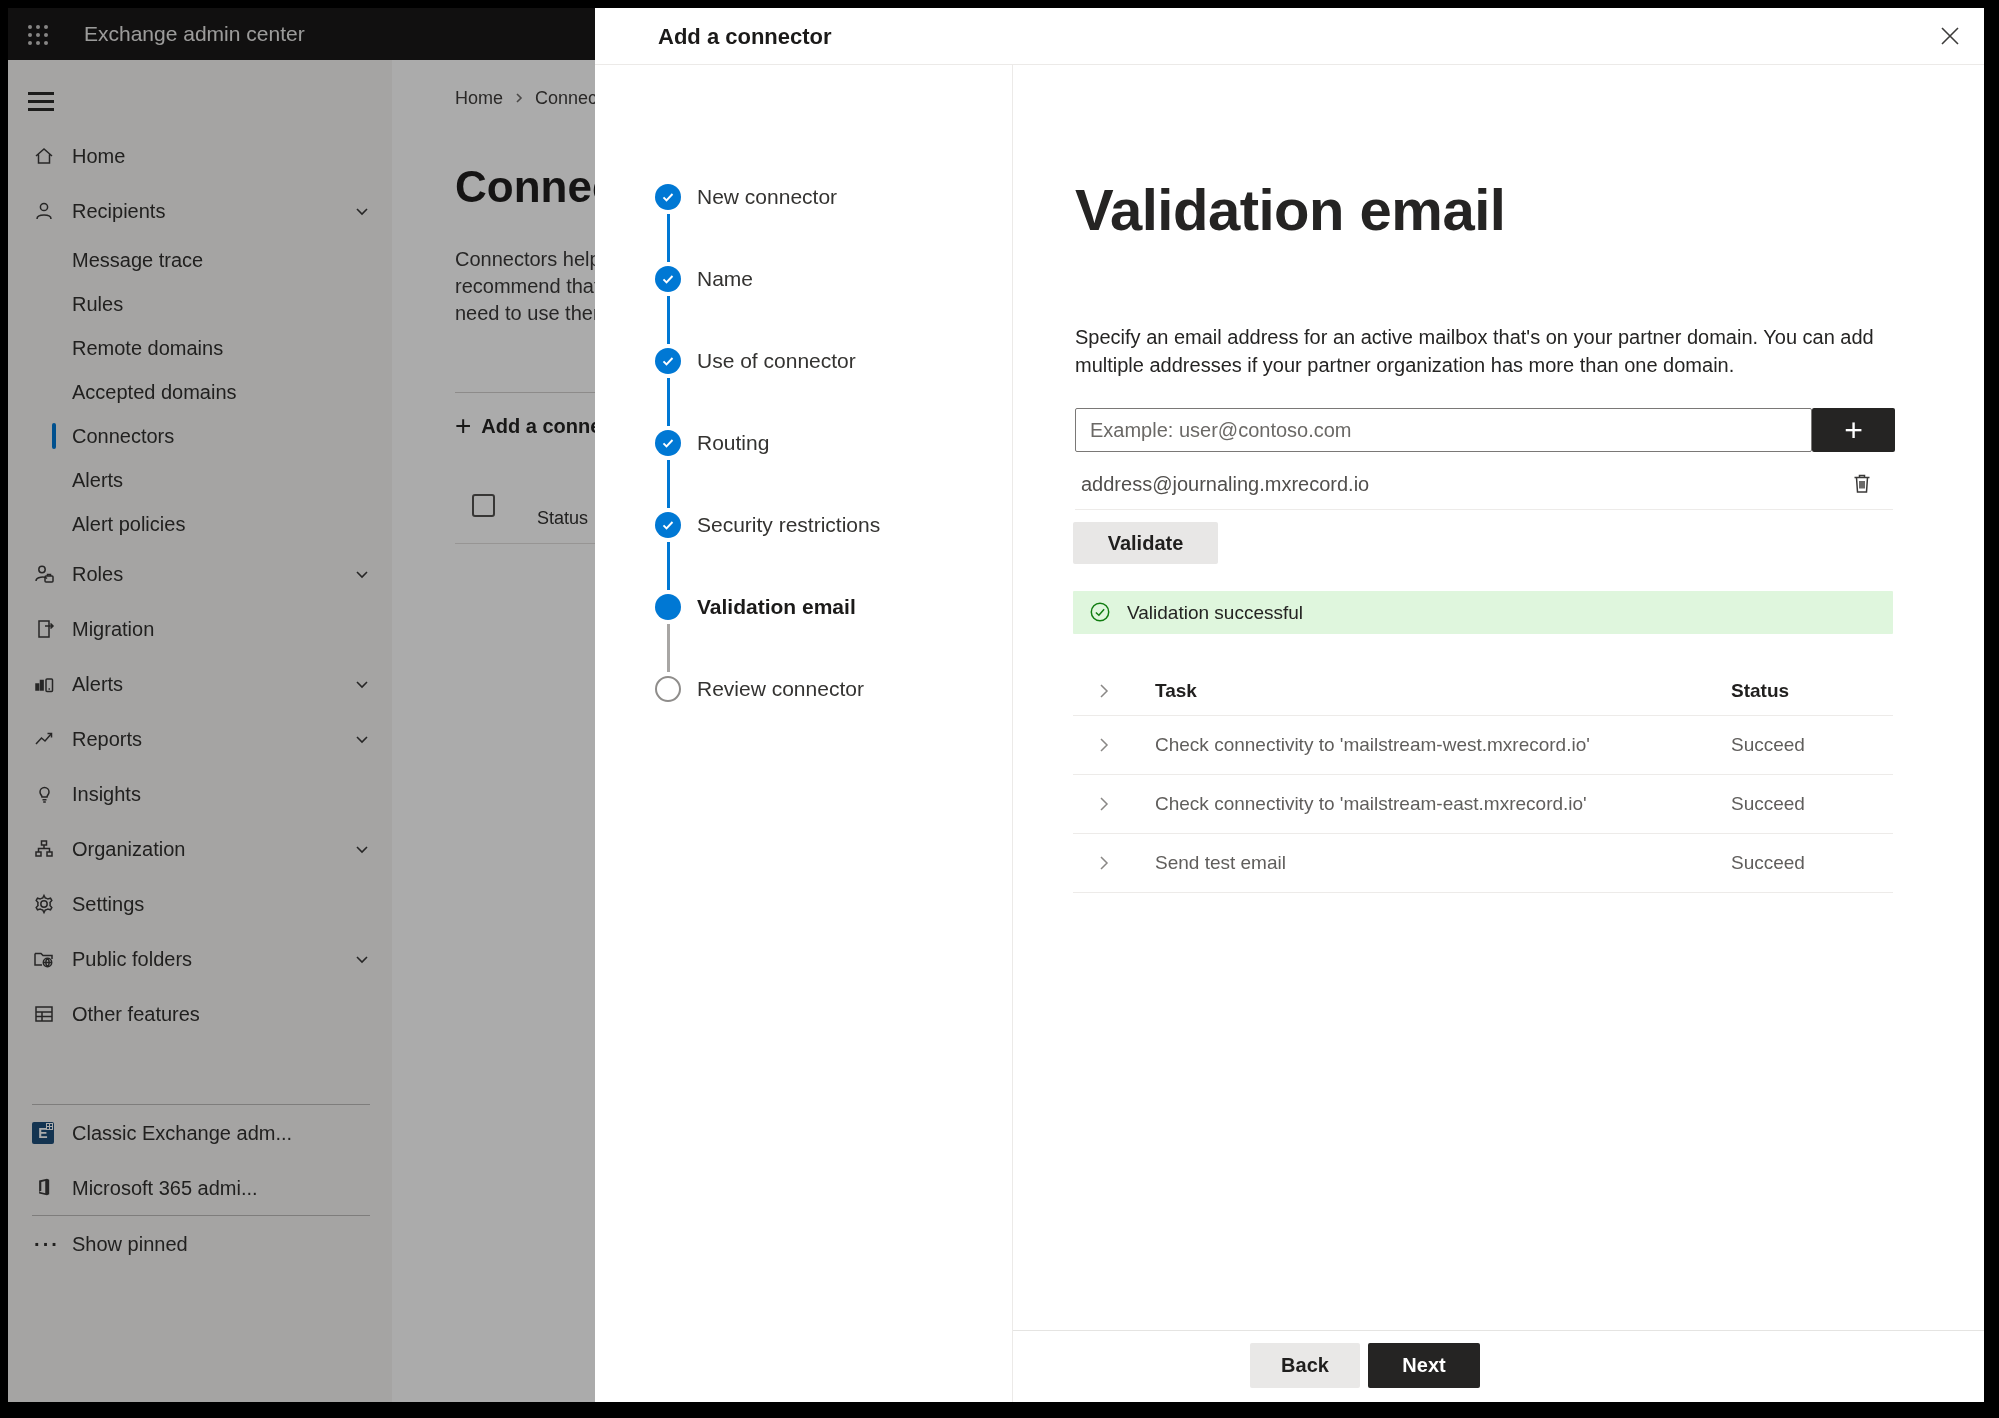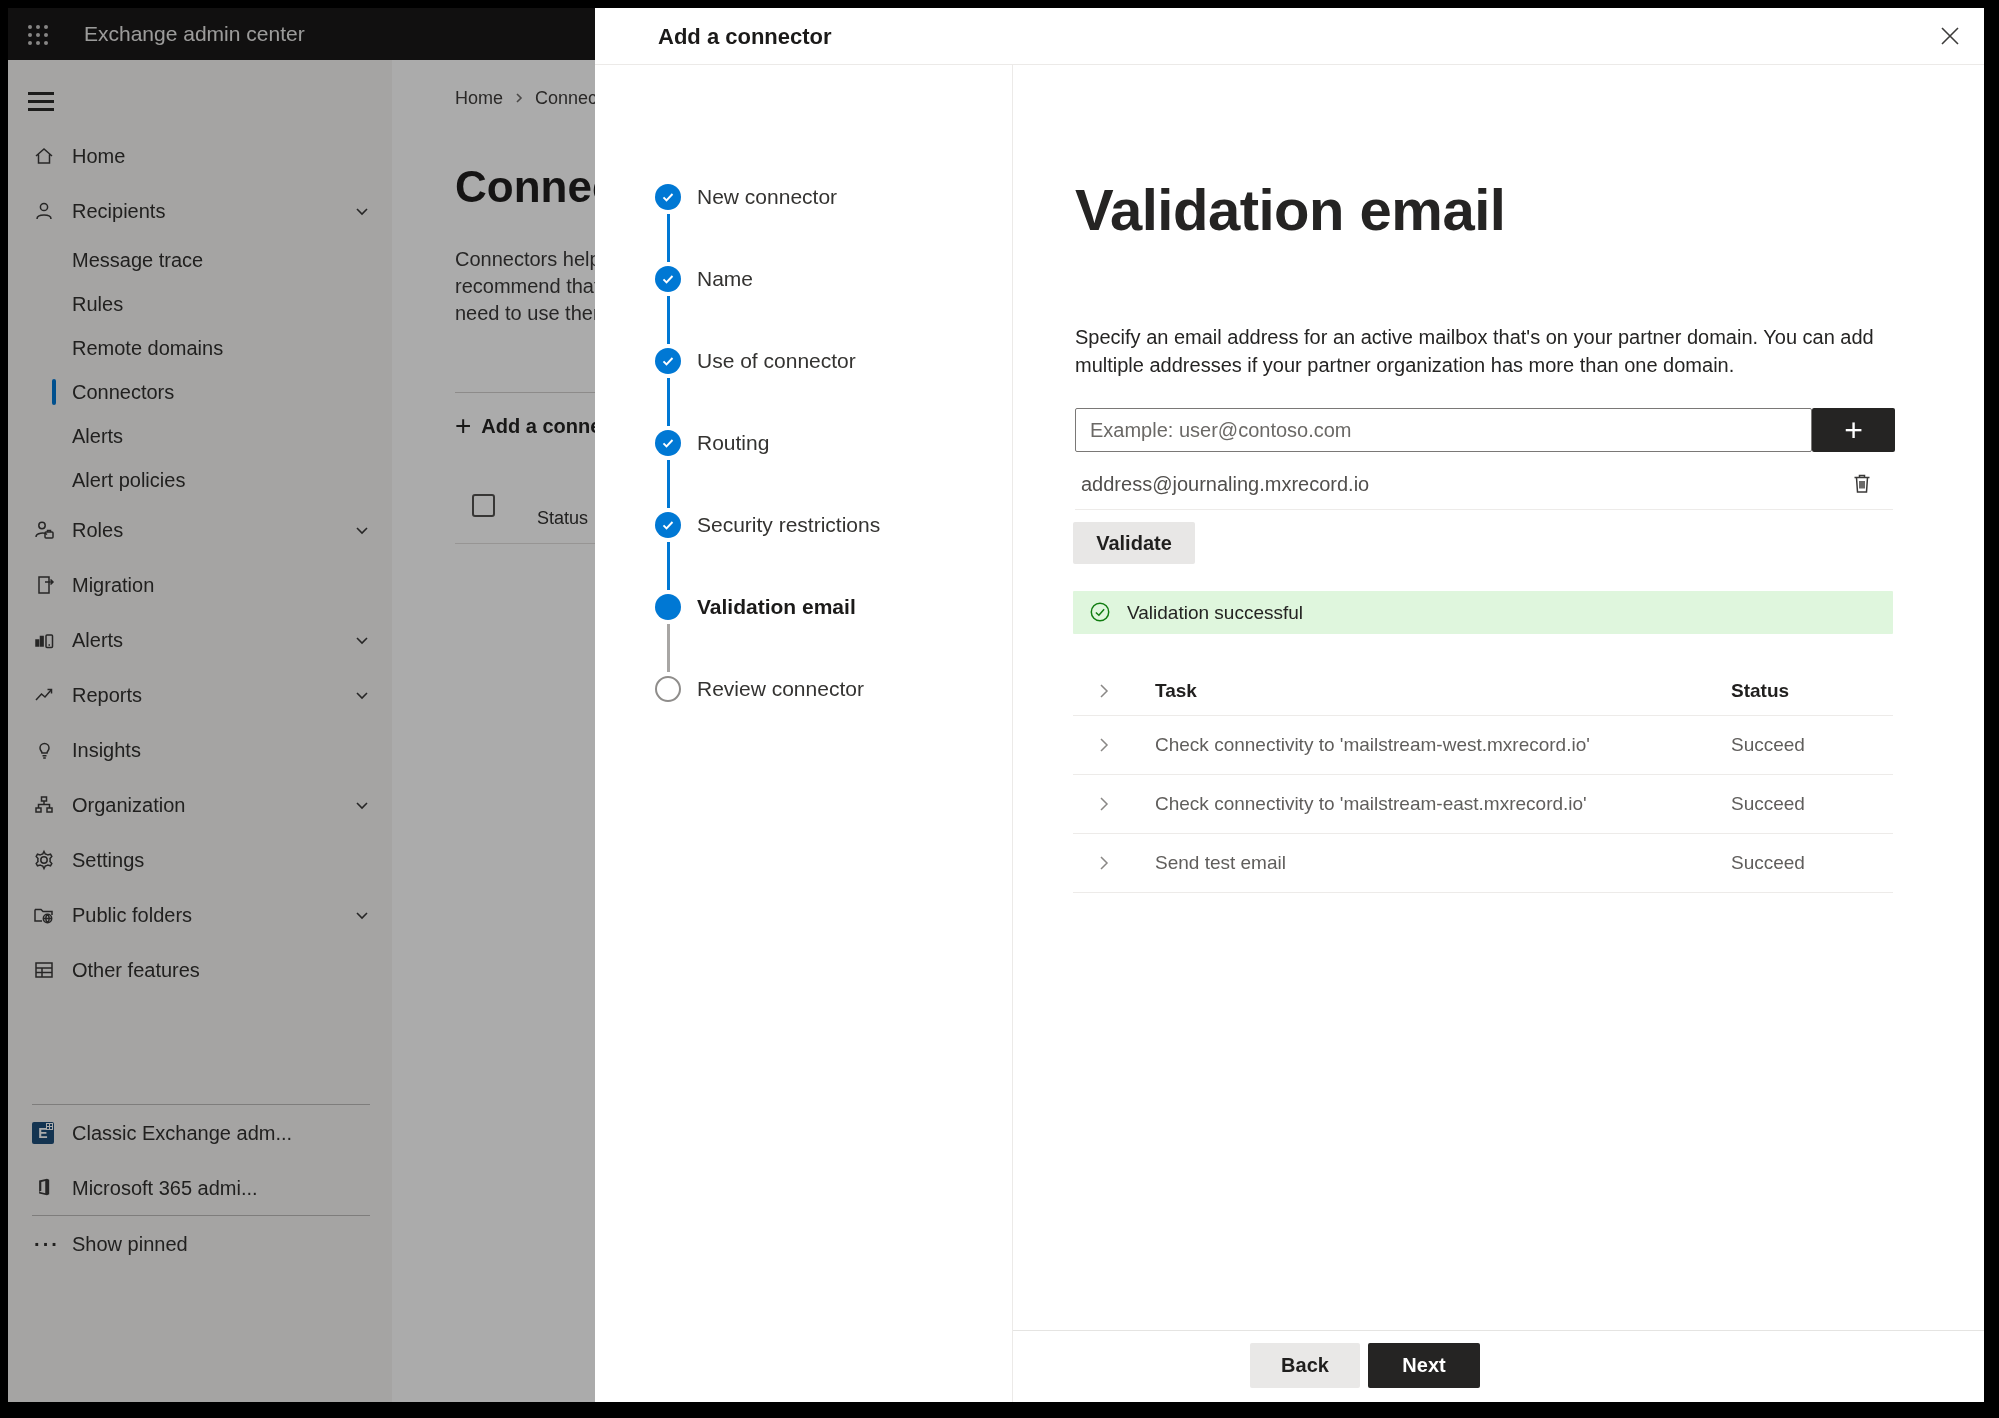--- a/index.html
+++ b/index.html
@@ -82,21 +82,21 @@
   .email-input { position:absolute; left:480px; top:400px; width:737px; height:44px; border:1px solid #7a7876; border-radius:2px;
                  font-size:20px; padding:16px 14px; color:#201f1e; font-family:"Liberation Sans", sans-serif; }
   .email-input::placeholder { color:#6b6966; }
   .add-addr-btn { position:absolute; left:1217px; top:400px; width:83px; height:44px; background:#252423; border:none; border-radius:2px;
                   color:#fff; font-size:32px; font-weight:200; line-height:40px; cursor:pointer; }
   .addr-row { position:absolute; left:480px; top:452px; width:818px; height:48px; }
   .addr-text { position:absolute; left:6px; top:0; line-height:48px; font-size:20px; color:#514f4d; white-space:nowrap; }
   .trash-btn { position:absolute; left:772px; top:9px; width:30px; height:30px; background:none; border:none; cursor:pointer; }
   .trash-btn svg { width:24px; height:24px; stroke:#3b3a39; stroke-width:1.5; fill:none; }
   .divider1 { position:absolute; left:480px; top:501px; width:818px; height:1px; background:#edebe9; }
-  .validate-btn { position:absolute; left:478px; top:514px; width:122px; height:42px; background:#e8e7e6; border:none; border-radius:2px;
+  .validate-btn { position:absolute; left:478px; top:514px; width:145px; height:42px; background:#e8e7e6; border:none; border-radius:2px;
                   font-size:20px; font-weight:bold; color:#201f1e; cursor:pointer; font-family:"Liberation Sans", sans-serif; }
   .banner { position:absolute; left:478px; top:583px; width:820px; height:43px; background:#dff6dd; border-radius:1px; }
   .banner-icon { position:absolute; left:16px; top:10px; width:22px; height:22px; }
   .banner-icon svg { width:22px; height:22px; fill:none; stroke:#107c10; stroke-width:1.6; }
   .banner-text { position:absolute; left:54px; top:0; line-height:43px; font-size:19px; color:#242322; white-space:nowrap; }
 
   
   .vtable { position:absolute; left:478px; top:658px; width:820px; }
   .vrow { position:relative; border-bottom:1px solid #edebe9; }
   .vrow.head { height:50px; }
@@ -164,20 +164,23 @@
       <div class="nav-item sub">
         <span class="nav-label">Message trace</span>
       </div>
       <div class="nav-item sub">
         <span class="nav-label">Rules</span>
       </div>
       <div class="nav-item sub">
         <span class="nav-label">Remote domains</span>
       </div>
       <div class="nav-item sub">
+        <span class="nav-label">Accepted domains</span>
+      </div>
+      <div class="nav-item sub">
         <span class="sel-bar"></span>
         <span class="nav-label">Connectors</span>
       </div>
       <div class="nav-item sub">
         <span class="nav-label">Alerts</span>
       </div>
       <div class="nav-item sub">
         <span class="nav-label">Alert policies</span>
       </div>
 

